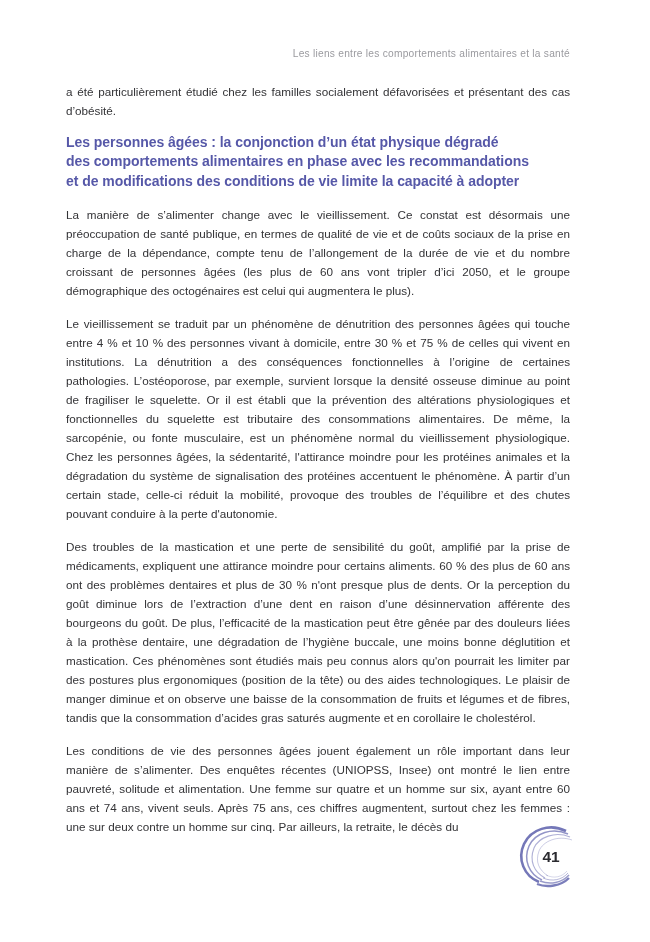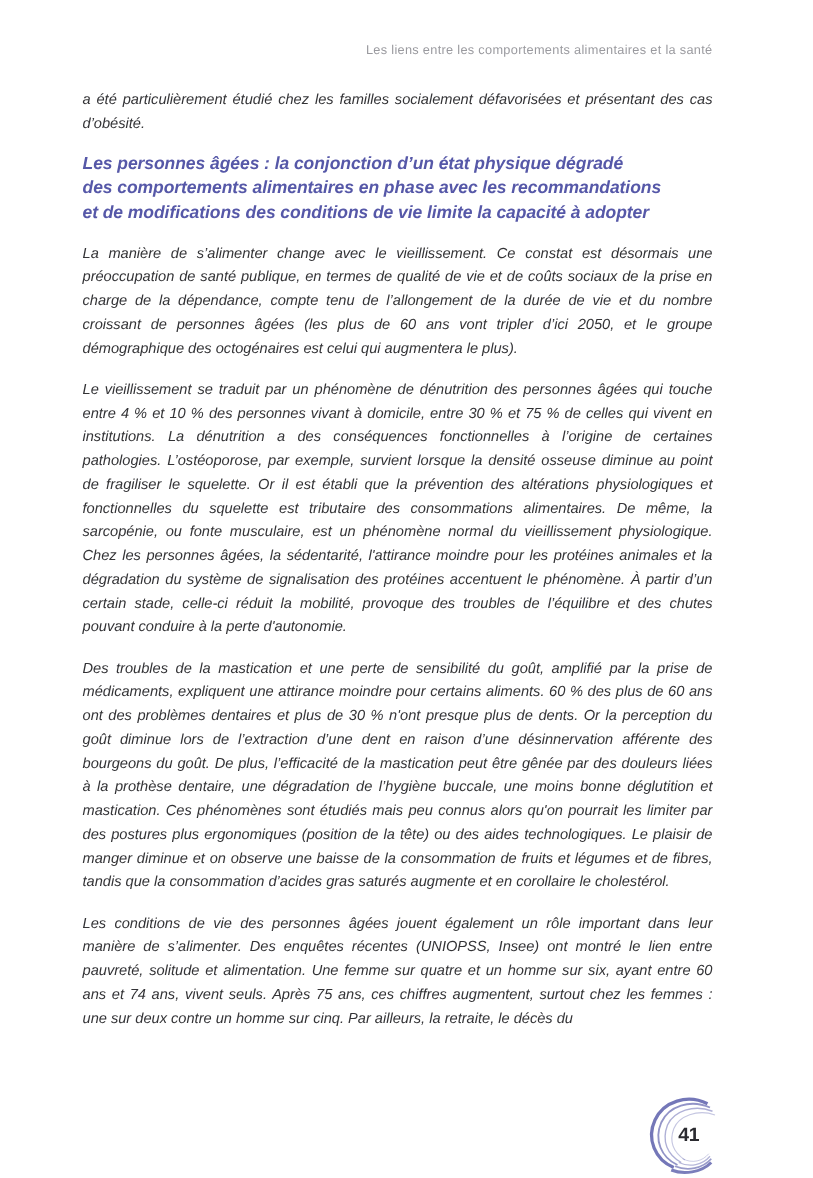--- a/index.html
+++ b/index.html
@@ -14,37 +14,36 @@
     background: #ffffff;
     overflow: hidden;
     font-family: "Liberation Sans", sans-serif;
     -webkit-font-smoothing: antialiased;
   }
 
   
   .running-header {
     position: absolute;
     left: 66px;
-    top: 35px;
+    top: 48px;
     width: 504px;
     text-align: right;
     font-family: "Liberation Sans", sans-serif;
     font-size: 10.2px;
     letter-spacing: 0.25px;
     color: #9a9a9f;
     white-space: nowrap;
   }
 
   
   .content {
     position: absolute;
     left: 66px;
-    top: 70px;
+    top: 82px;
     width: 504px;
-    font-style: italic;
   }
 
   p.para {
     margin: 0 0 13px 0;
     font-family: "Liberation Sans", sans-serif;
     font-size: 11.7px;
     line-height: 19.1px;
     color: #333336;
     text-align: justify;
     text-justify: inter-word;
@@ -62,21 +61,21 @@
     line-height: 19.3px;
     color: #5658a8;
     letter-spacing: -0.05px;
   }
   .section-heading .hl { display: block; white-space: nowrap; }
 
   
   .page-number-block {
     position: absolute;
     left: 509px;
-    top: 874px;
+    top: 822px;
     width: 76px;
     height: 68px;
   }
   .page-number-block svg {
     position: absolute;
     left: 0;
     top: 0;
   }
   .page-number-value {
     position: absolute;

